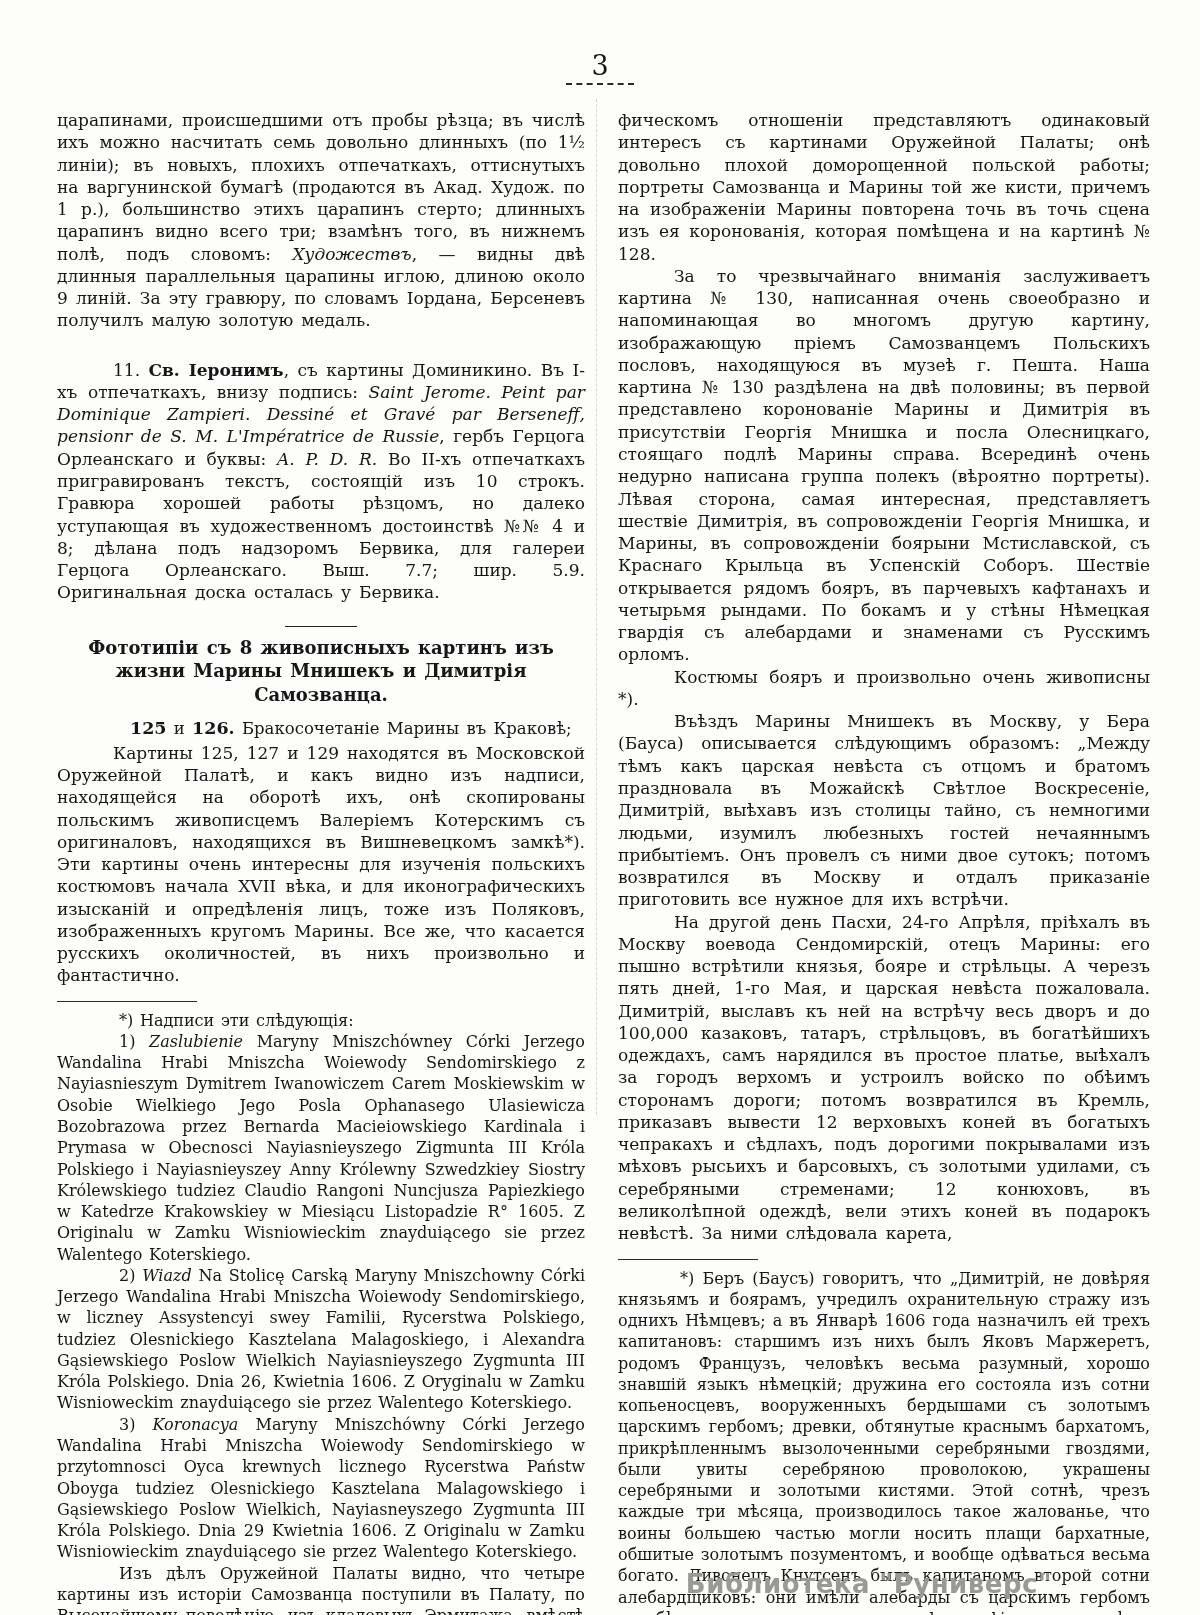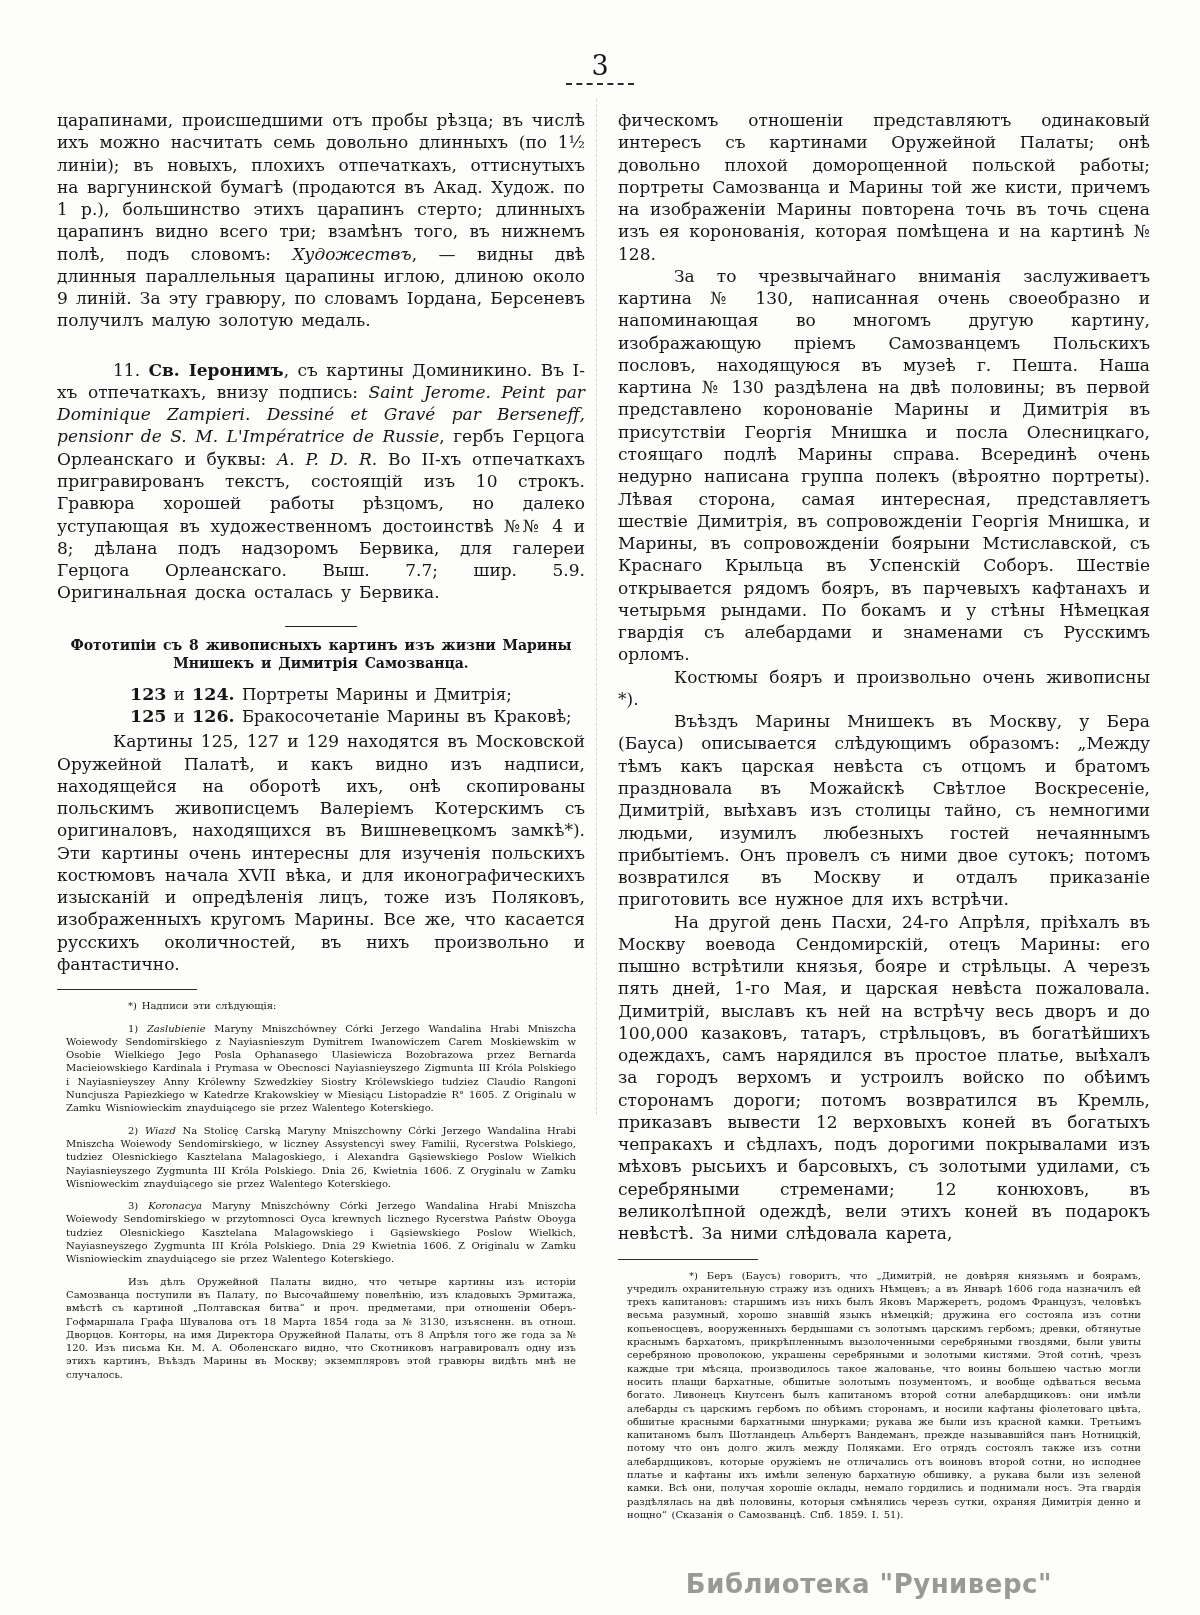--- a/index.html
+++ b/index.html
@@ -27,32 +27,32 @@
     margin:0;
   }
   .ind{text-indent:56px;}
   .gap-lg{margin-top:27px;}
   i{font-style:italic;}
   b{font-weight:bold;}
 
   .sec-rule{width:72px;margin:22px auto 0;border-top:1px solid #222;height:0;}
   .heading{
     font-weight:bold;text-align:center;
-    font-size:14px;line-height:1.32;word-spacing:2px;
+    font-size:18px;line-height:1.32;word-spacing:2px;
     margin:9px 0 0;
   }
   .plates{margin:10px 0 2px;padding-left:73px;}
   .plate{font-size:16.5px;line-height:1.31;word-spacing:2px;white-space:nowrap;}
   .plate b{font-size:17.5px;}
 
   .fn-sep{width:140px;border-top:1px solid #2a2a2a;height:0;margin:14px 0 8px;}
   .fn{
-    font-size:10px;line-height:1.33;
+    font-size:16px;line-height:1.33;
     text-align:justify;word-spacing:1.6px;
-    margin:9px;text-indent:62px;
+    margin:0;text-indent:62px;
   }
   .watermark{
     position:absolute;right:148px;bottom:16px;
     font-family:"DejaVu Sans", sans-serif;
     font-size:26px;font-weight:bold;color:#999996;
     letter-spacing:.5px;
   }
 </style>
 </head>
 <body>
@@ -70,21 +70,20 @@
     <div class="col col-left">
       <p class="t"><span>царапинами, происшедшими отъ пробы рѣзца; въ числѣ ихъ можно насчитать семь довольно длинныхъ (по 1½ линіи); въ новыхъ, плохихъ отпечаткахъ, оттиснутыхъ на варгунинской бумагѣ (продаются въ Акад. Худож. по 1 р.), большинство этихъ царапинъ стерто; длинныхъ царапинъ видно всего три; взамѣнъ того, въ нижнемъ полѣ, подъ словомъ: </span><i>Художествъ</i><span>, — видны двѣ длинныя параллельныя царапины иглою, длиною около 9 линій. За эту гравюру, по словамъ Іордана, Берсеневъ получилъ малую золотую медаль.</span></p>
 
       <p class="t ind gap-lg"><span>11. </span><b>Св. Іеронимъ</b><span>, съ картины Доминикино. Въ I-хъ отпечаткахъ, внизу подпись: </span><i>Saint Jerome. Peint par Dominique Zampieri. Dessiné et Gravé par Berseneff, pensionr de S. M. L'Impératrice de Russie</i><span>, гербъ Герцога Орлеанскаго и буквы: </span><i>A. P. D. R.</i><span> Во II-хъ отпечаткахъ пригравированъ текстъ, состоящій изъ 10 строкъ. Гравюра хорошей работы рѣзцомъ, но далеко уступающая въ художественномъ достоинствѣ №№ 4 и 8; дѣлана подъ надзоромъ Бервика, для галереи Герцога Орлеанскаго. Выш. 7.7; шир. 5.9. Оригинальная доска осталась у Бервика.</span></p>
 
       <div class="sec-rule"></div>
 
       <h2 class="heading">Фототипіи съ 8 живописныхъ картинъ изъ жизни Марины Мнишекъ и Димитрія Самозванца.</h2>
 
       <div class="plates">
-        <div class="plate"><b>123</b><span> и </span><b>124.</b><span> Портреты Марины и Дмитрія;</span></div>
         <div class="plate"><b>125</b><span> и </span><b>126.</b><span> Бракосочетаніе Марины въ Краковѣ;</span></div>
       </div>
 
       <p class="t ind">Картины 125, 127 и 129 находятся въ Московской Оружейной Палатѣ, и какъ видно изъ надписи, находящейся на оборотѣ ихъ, онѣ скопированы польскимъ живописцемъ Валеріемъ Котерскимъ съ оригиналовъ, находящихся въ Вишневецкомъ замкѣ*). Эти картины очень интересны для изученія польскихъ костюмовъ начала XVII вѣка, и для иконографическихъ изысканій и опредѣленія лицъ, тоже изъ Поляковъ, изображенныхъ кругомъ Марины. Все же, что касается русскихъ околичностей, въ нихъ произвольно и фантастично.</p>
 
       <div class="fn-sep"></div>
 
       <p class="fn">*) Надписи эти слѣдующія:</p>
       <p class="fn"><span>1) </span><i>Zaslubienie</i><span> Maryny Mniszchówney Córki Jerzego Wandalina Hrabi Mniszcha Woiewody Sendomirskiego z Nayiasnieszym Dymitrem Iwanowiczem Carem Moskiewskim w Osobie Wielkiego Jego Posla Ophanasego Ulasiewicza Bozobrazowa przez Bernarda Macieiowskiego Kardinala i Prymasa w Obecnosci Nayiasnieyszego Zigmunta III Króla Polskiego i Nayiasnieyszey Anny Królewny Szwedzkiey Siostry Królewskiego tudziez Claudio Rangoni Nuncjusza Papiezkiego w Katedrze Krakowskiey w Miesiącu Listopadzie R° 1605. Z Originalu w Zamku Wisniowieckim znayduiącego sie przez Walentego Koterskiego.</span></p>
       <p class="fn"><span>2) </span><i>Wiazd</i><span> Na Stolicę Carską Maryny Mniszchowny Córki Jerzego Wandalina Hrabi Mniszcha Woiewody Sendomirskiego, w liczney Assystencyi swey Familii, Rycerstwa Polskiego, tudziez Olesnickiego Kasztelana Malagoskiego, i Alexandra Gąsiewskiego Poslow Wielkich Nayiasnieyszego Zygmunta III Króla Polskiego. Dnia 26, Kwietnia 1606. Z Oryginalu w Zamku Wisnioweckim znayduiącego sie przez Walentego Koterskiego.</span></p>

